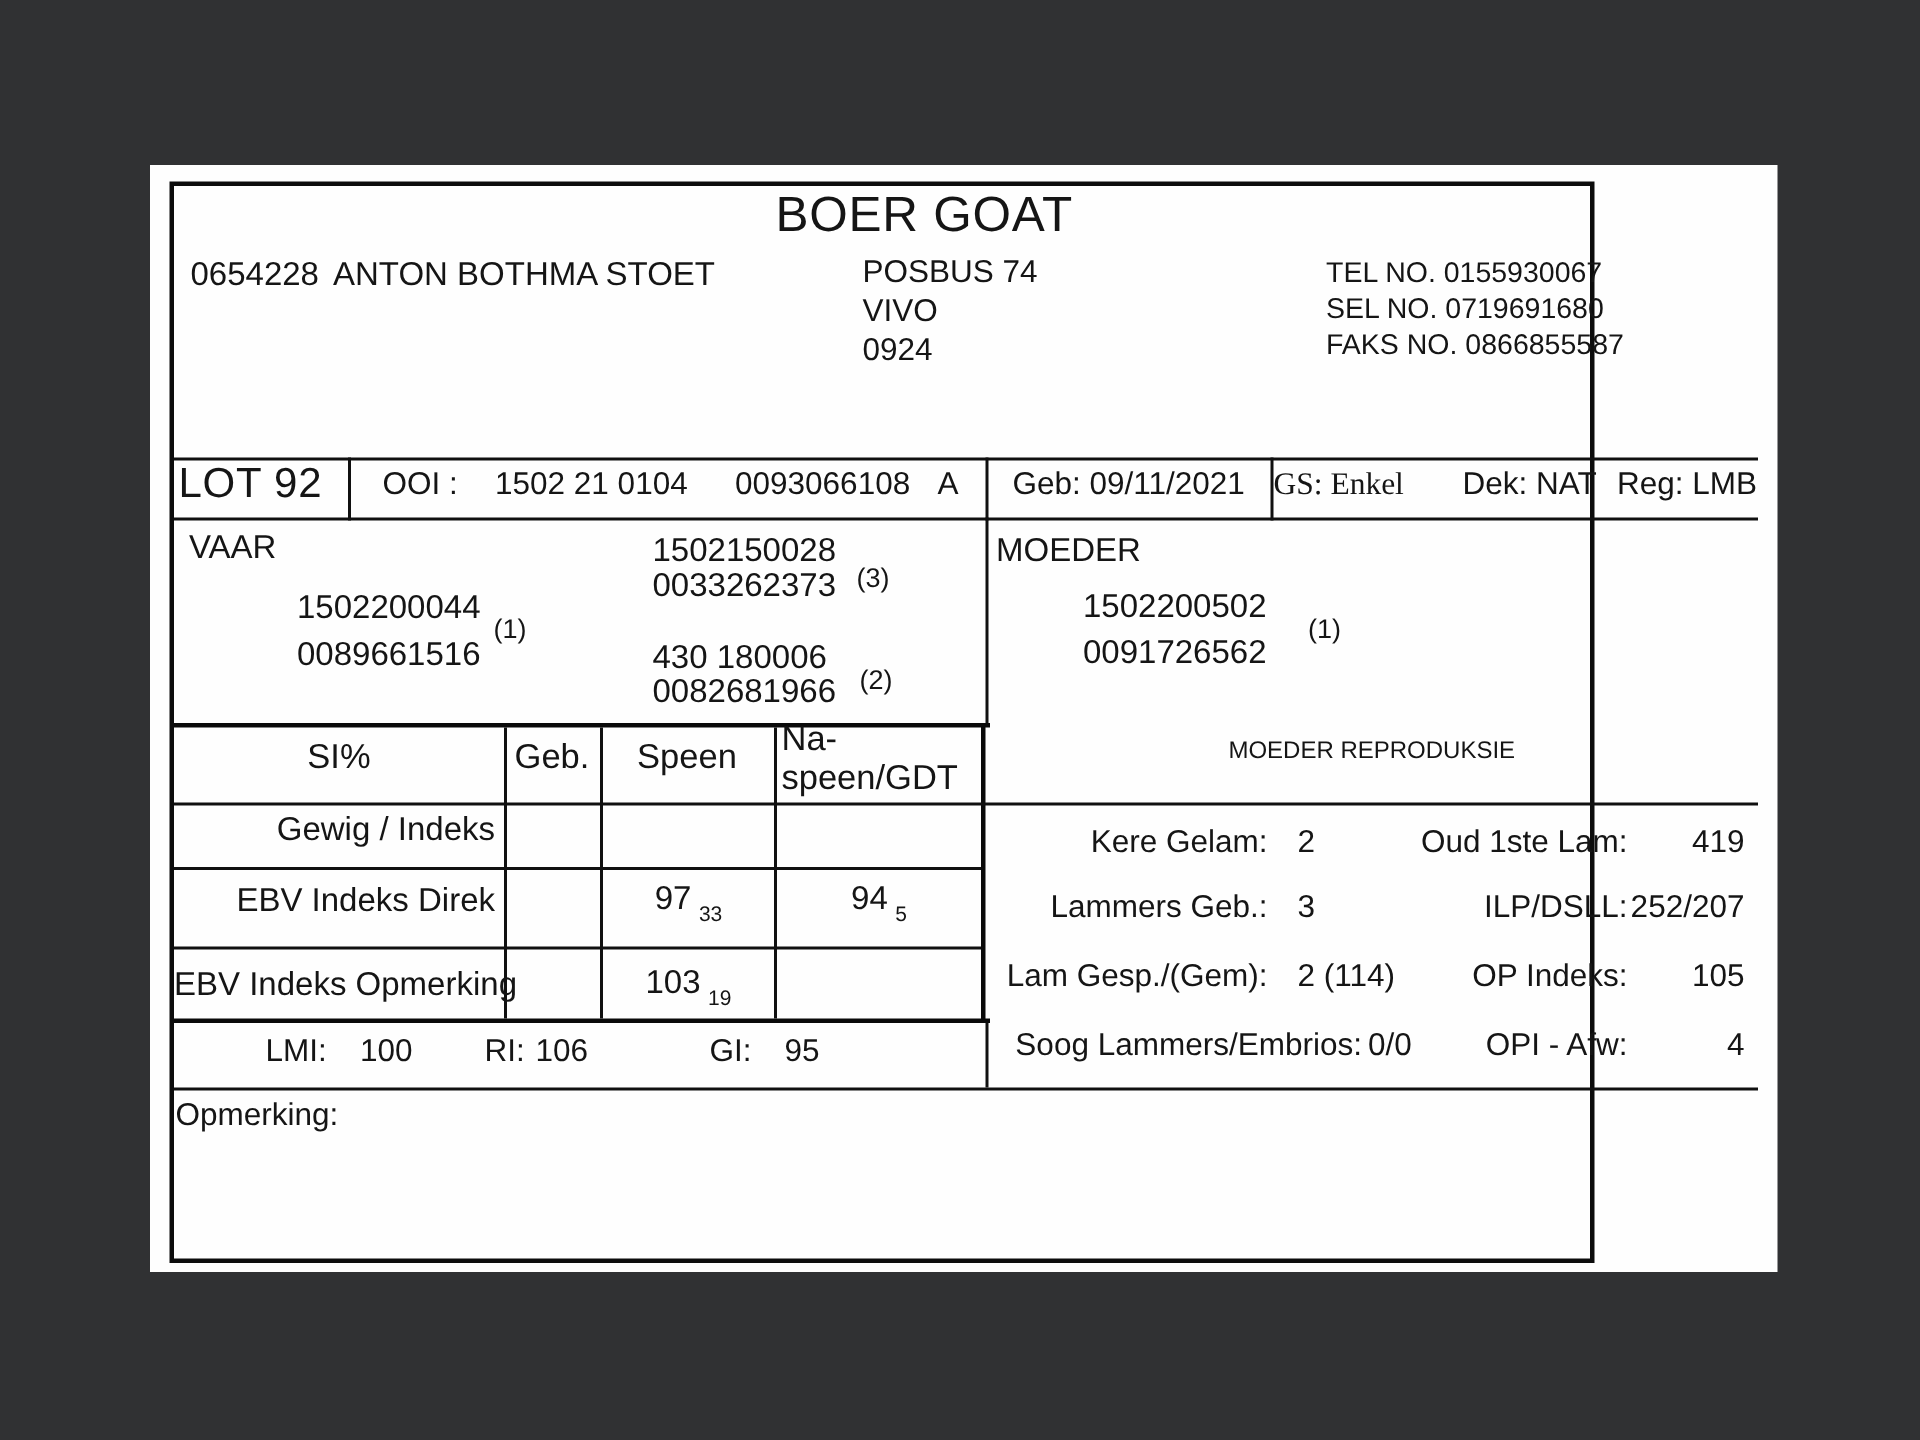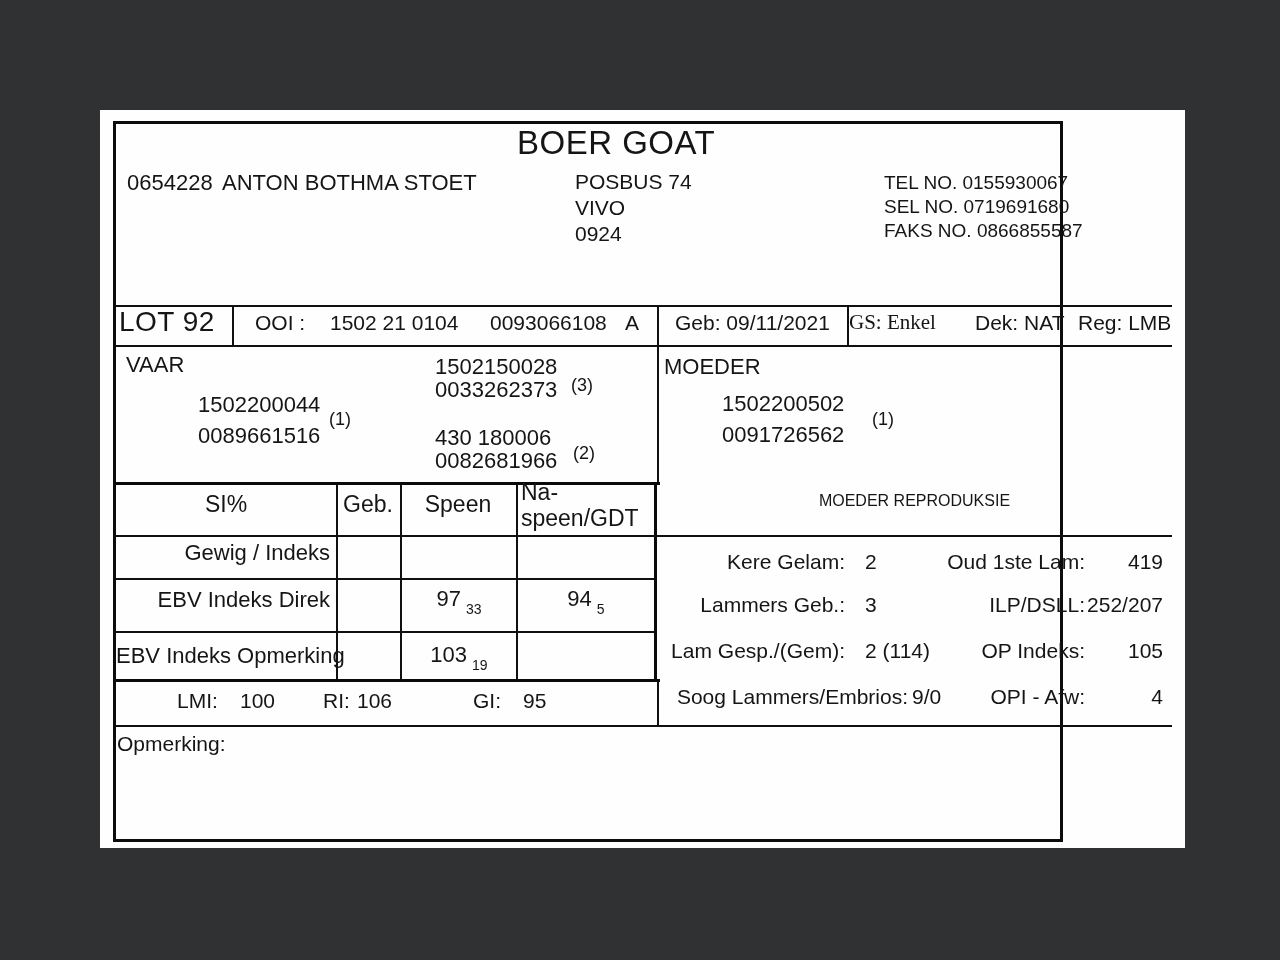--- a/index.html
+++ b/index.html
@@ -132,21 +132,21 @@
         <span class="rv2">252/207</span>
       </div>
       <div class="repro-row" style="top:515px;">
         <span class="rl1">Lam Gesp./(Gem):</span>
         <span class="rv1">2 (114)</span>
         <span class="rl2">OP Indeks:</span>
         <span class="rv2">105</span>
       </div>
       <div class="repro-row wide" style="top:561px;">
         <span class="rl1">Soog Lammers/Embrios:</span>
-        <span class="rv1">9/0</span>
+        <span class="rv1">0/0</span>
         <span class="rl2">OPI - Afw:</span>
         <span class="rv2">4</span>
       </div>
 
       <div class="vline" style="left:541px;top:558px;height:43px;"></div>
       <div class="hline" style="left:0;top:601px;width:1056px;"></div>
       <span class="abs t21" style="left:61px;top:566px;">LMI:</span>
       <span class="abs t21" style="left:124px;top:566px;">100</span>
       <span class="abs t21" style="left:207px;top:566px;">RI:</span>
       <span class="abs t21" style="left:241px;top:566px;">106</span>

